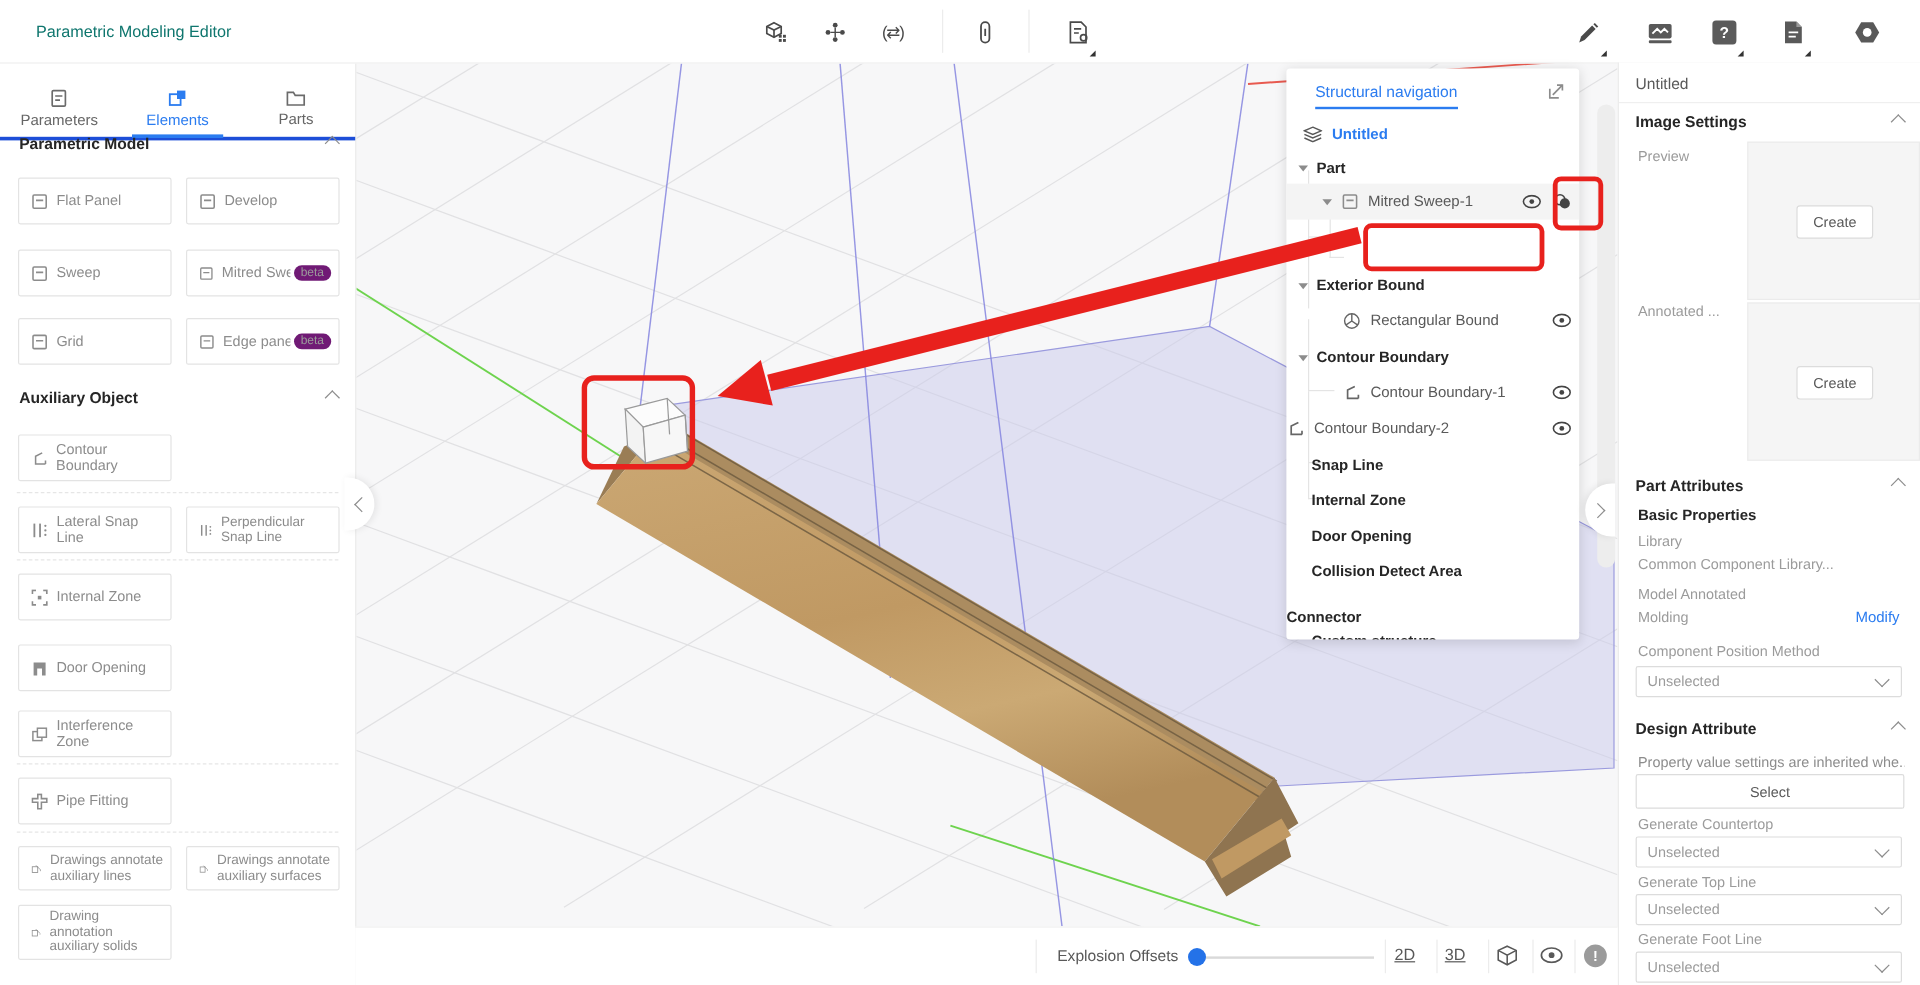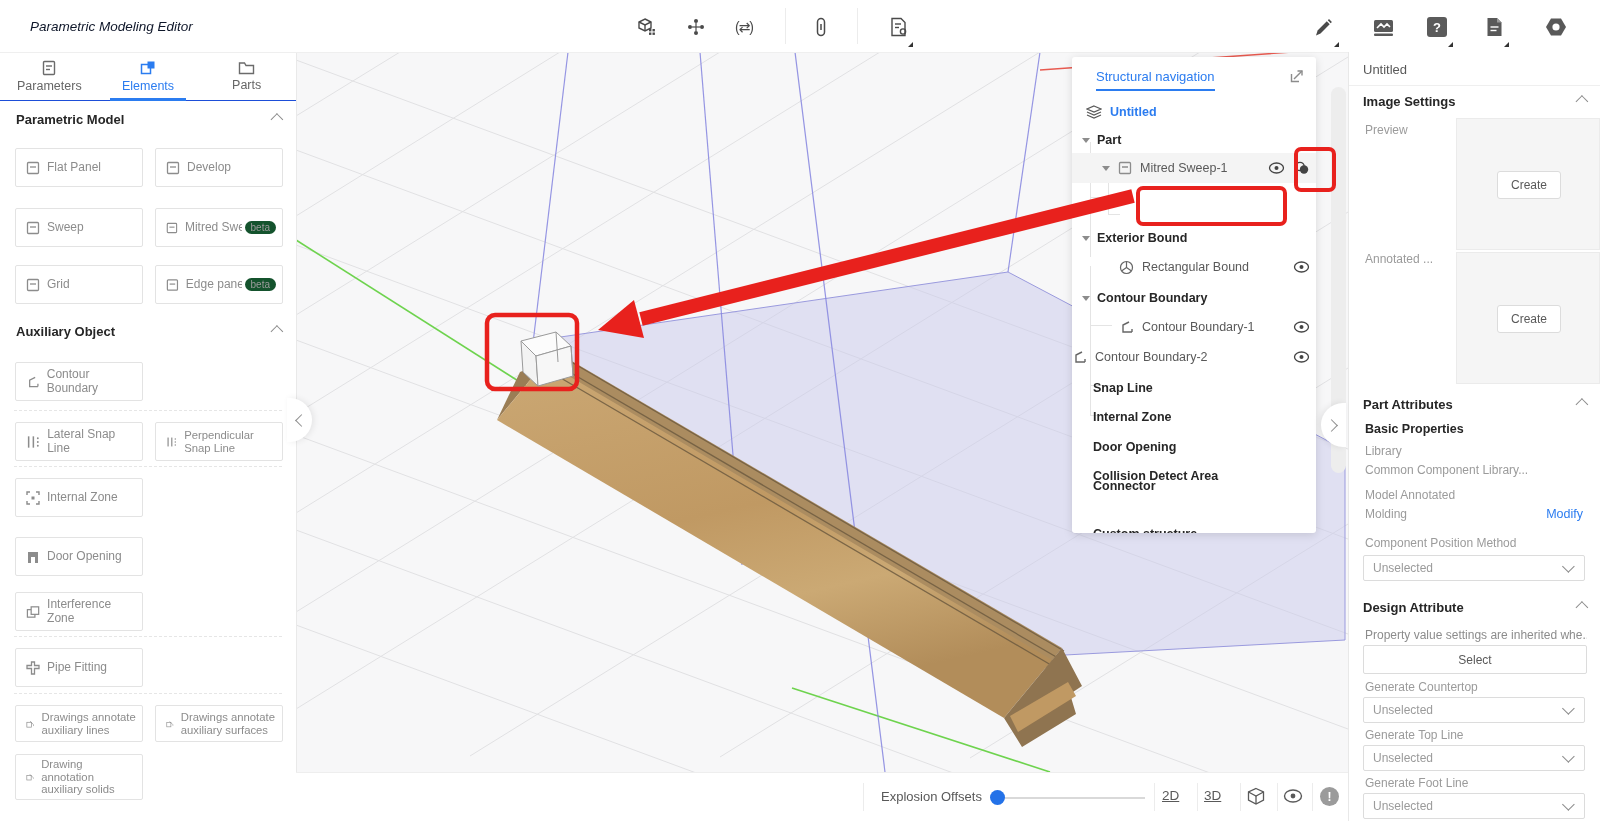--- a/index.html
+++ b/index.html
@@ -2,42 +2,42 @@
 <html><head>
 <meta charset="utf-8">
 <style>
   html,body{margin:0;padding:0;background:#fff;}
   #root{position:relative;width:1600px;height:821px;font-family:"Liberation Sans",sans-serif;
         background:#fff;overflow:hidden;color:#333;font-size:13px;}
   .abs{position:absolute;}
 
   
   #topbar{left:0;top:0;width:1600px;height:52px;background:#fff;border-bottom:1px solid #efefef;z-index:5;}
-  #app-title{left:30px;top:19px;font-size:13.5px;color:#0f172a;font-style:italic;}
+  #app-title{left:30px;top:19px;font-size:13.5px;color:#0f766e;}
   .tb-icon{position:absolute;top:14px;width:26px;height:26px;display:flex;align-items:center;justify-content:center;cursor:pointer;}
   .tb-div{position:absolute;top:8px;width:1px;height:36px;background:#ececec;}
   .swap-txt{font-size:14px;color:#4a4a4a;letter-spacing:-1px;}
   .sqicon{width:20px;height:20px;background:#5b5b5b;border-radius:3px;color:#fff;font-size:13px;font-weight:bold;
           display:flex;align-items:center;justify-content:center;}
   .corner-caret{position:absolute;width:0;height:0;border-bottom:5px solid #333;border-left:5px solid transparent;}
 
   
   #sidebar{left:0;top:52px;width:296px;height:769px;background:#fff;border-right:1px solid #e9e9e9;z-index:4;}
-  #tabs{position:absolute;left:0;top:0;width:296px;height:48px;border-bottom:1px solid #1d4ed8;display:flex;}
+  #tabs{position:absolute;left:0;top:14px;width:296px;height:48px;border-bottom:3px solid #1d4ed8;display:flex;}
   .tab{flex:1;display:flex;flex-direction:column;align-items:center;justify-content:center;gap:3px;cursor:pointer;
        font-size:12.5px;color:#666;position:relative;}
   .tab.active{color:#2b7cf0;}
   .tab.active .underline{position:absolute;bottom:-1px;left:50%;transform:translateX(-50%);width:76px;height:3px;background:#2b7cf0;}
   .section-head{position:absolute;left:16px;right:16px;display:flex;justify-content:space-between;align-items:center;
                 font-weight:bold;font-size:13px;color:#262626;}
   .el-btn{position:absolute;width:128px;height:39px;border:1px solid #e3e3e3;border-radius:2px;background:#fff;
           display:flex;align-items:center;gap:7px;padding:0 6px 0 10px;box-sizing:border-box;cursor:pointer;}
   .el-btn .lbl{font-size:12px;color:#8c8c8c;line-height:1.12;overflow:hidden;}
   .el-btn .lbl.small{font-size:11.3px;}
-  .beta{background:#14532d;color:#9b9b9b;font-size:10px;border-radius:8px;padding:1px 6px;margin-left:-4px;white-space:nowrap;}
+  .beta{background:#701a75;color:#9b9b9b;font-size:10px;border-radius:8px;padding:1px 6px;margin-left:-4px;white-space:nowrap;}
   .dash-div{position:absolute;left:14px;width:268px;border-top:1px dashed #e6e6e6;}
 
   
   .chev{display:inline-block;width:8px;height:8px;border-left:1.6px solid #8c8c8c;border-bottom:1.6px solid #8c8c8c;}
   .chev.up{transform:rotate(135deg) translate(-1px,-1px);}
   .chev.down{transform:rotate(-45deg) translate(0,-3px);}
   .chev.left{transform:rotate(45deg);}
   .chev.right{transform:rotate(-135deg);}
 
   
@@ -568,21 +568,21 @@
     </div>
     <div class="tn-row" style="top:345px;padding-left:21px">
       <span class="tn-label bold" style="margin-left:0">Internal Zone</span>
     </div>
     <div class="tn-row" style="top:375px;padding-left:21px">
       <span class="tn-label bold" style="margin-left:0">Door Opening</span>
     </div>
     <div class="tn-row" style="top:404px;padding-left:21px">
       <span class="tn-label bold" style="margin-left:0">Collision Detect Area</span>
     </div>
-    <div class="tn-row" style="top:414px;padding-left:21px">
+    <div class="tn-row" style="top:442px;">
       <span class="tn-label bold" style="margin-left:0">Connector</span>
     </div>
     <div class="tn-row" style="top:462px;padding-left:21px">
       <span class="tn-label bold" style="margin-left:0">Custom structure</span>
     </div>
   </div>
 
   <div class="redbox" style="left:1294px;top:147px;width:34px;height:37px"></div>
   <div class="redbox" style="left:1136px;top:186px;width:143px;height:32px"></div>
 

